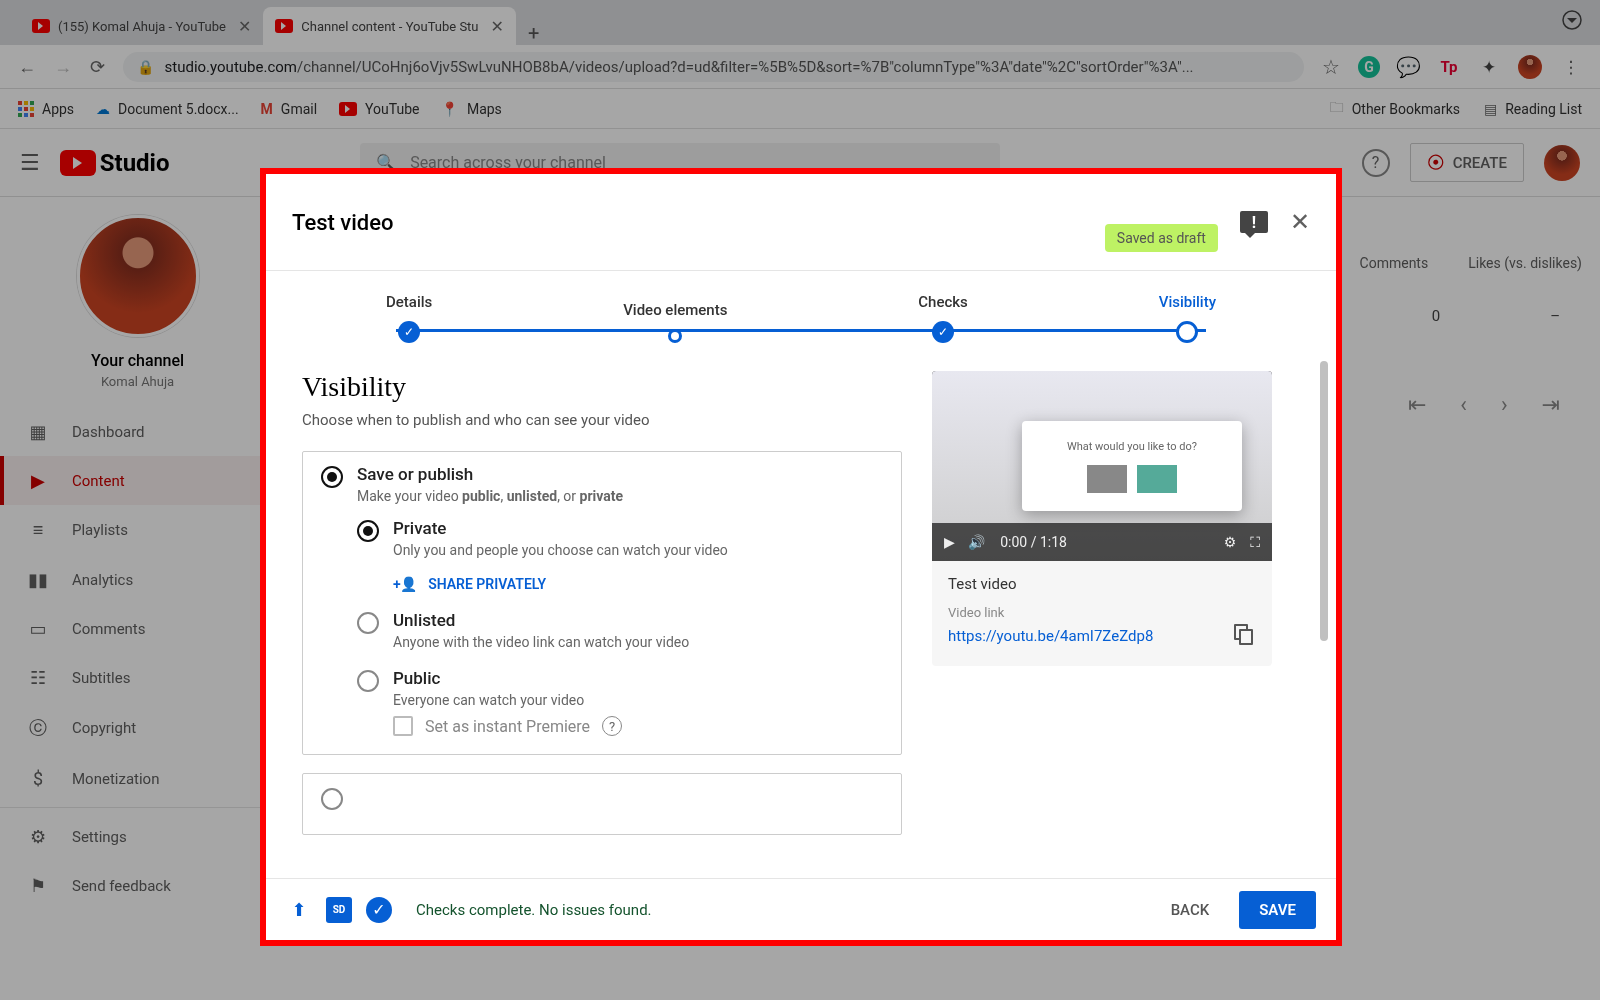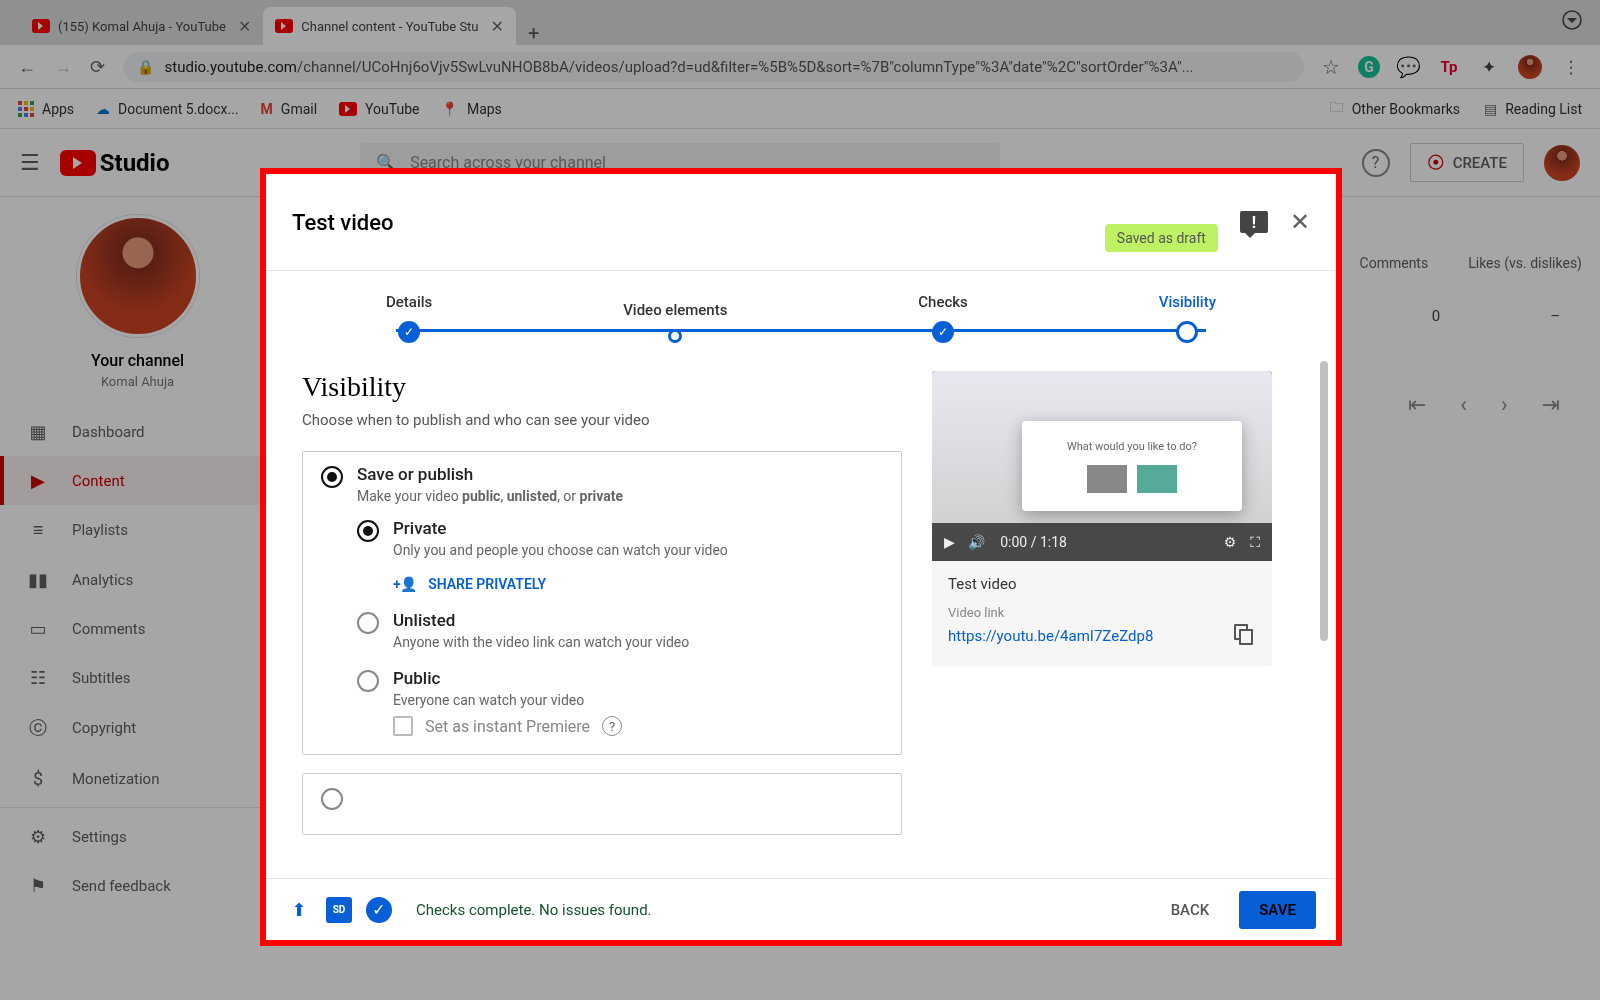--- a/index.html
+++ b/index.html
@@ -115,21 +115,21 @@
 .copy-ico span:last-child { left:7px; top:5px; background:#f6f6f6; }
 
 
 .dlg-footer { border-top:1px solid #e5e5e5; height:62px; display:flex; align-items:center; padding:0 20px; gap:14px; }
 .ft-ico { color:#065fd4; font-size:18px; width:26px; height:26px; display:flex; align-items:center; justify-content:center; }
 .ft-ico.sd { background:#065fd4; color:#fff; font-size:10px; font-weight:700; border-radius:3px; }
 .ft-ico.chk2 { background:#065fd4; border-radius:50%; color:#fff; font-size:16px; }
 .ft-msg { font-size:15px; color:#14532d; margin-left:10px; }
 .ft-right { margin-left:auto; display:flex; gap:16px; }
 .btn-back { font-weight:500; font-size:15px; color:#555; padding:10px 14px; }
-.btn-save { background:#065fd4; color:#000000; font-weight:600; font-size:15px; padding:10px 20px; border-radius:3px; }
+.btn-save { background:#065fd4; color:#ffffff; font-weight:600; font-size:15px; padding:10px 20px; border-radius:3px; }
 
 .avatar-sm { width:36px; height:36px; border-radius:50%; background:radial-gradient(circle at 50% 30%, #e89b7b 15%, #8a3020 16%, #c42 60%); }
 .yt-square { width:18px; height:14px; background:#ff0000; border-radius:3px; position:relative; display:inline-block; }
 .yt-square:after { content:""; position:absolute; left:6px; top:3px; border-left:5px solid #fff; border-top:4px solid transparent; border-bottom:4px solid transparent; }
 .yt-studio-logo { width:36px; height:26px; background:#ff0000; border-radius:6px; position:relative; display:inline-block; }
 .yt-studio-logo:after { content:""; position:absolute; left:13px; top:7px; border-left:9px solid #fff; border-top:6px solid transparent; border-bottom:6px solid transparent; }
 </style>
 </head>
 <body>
 

